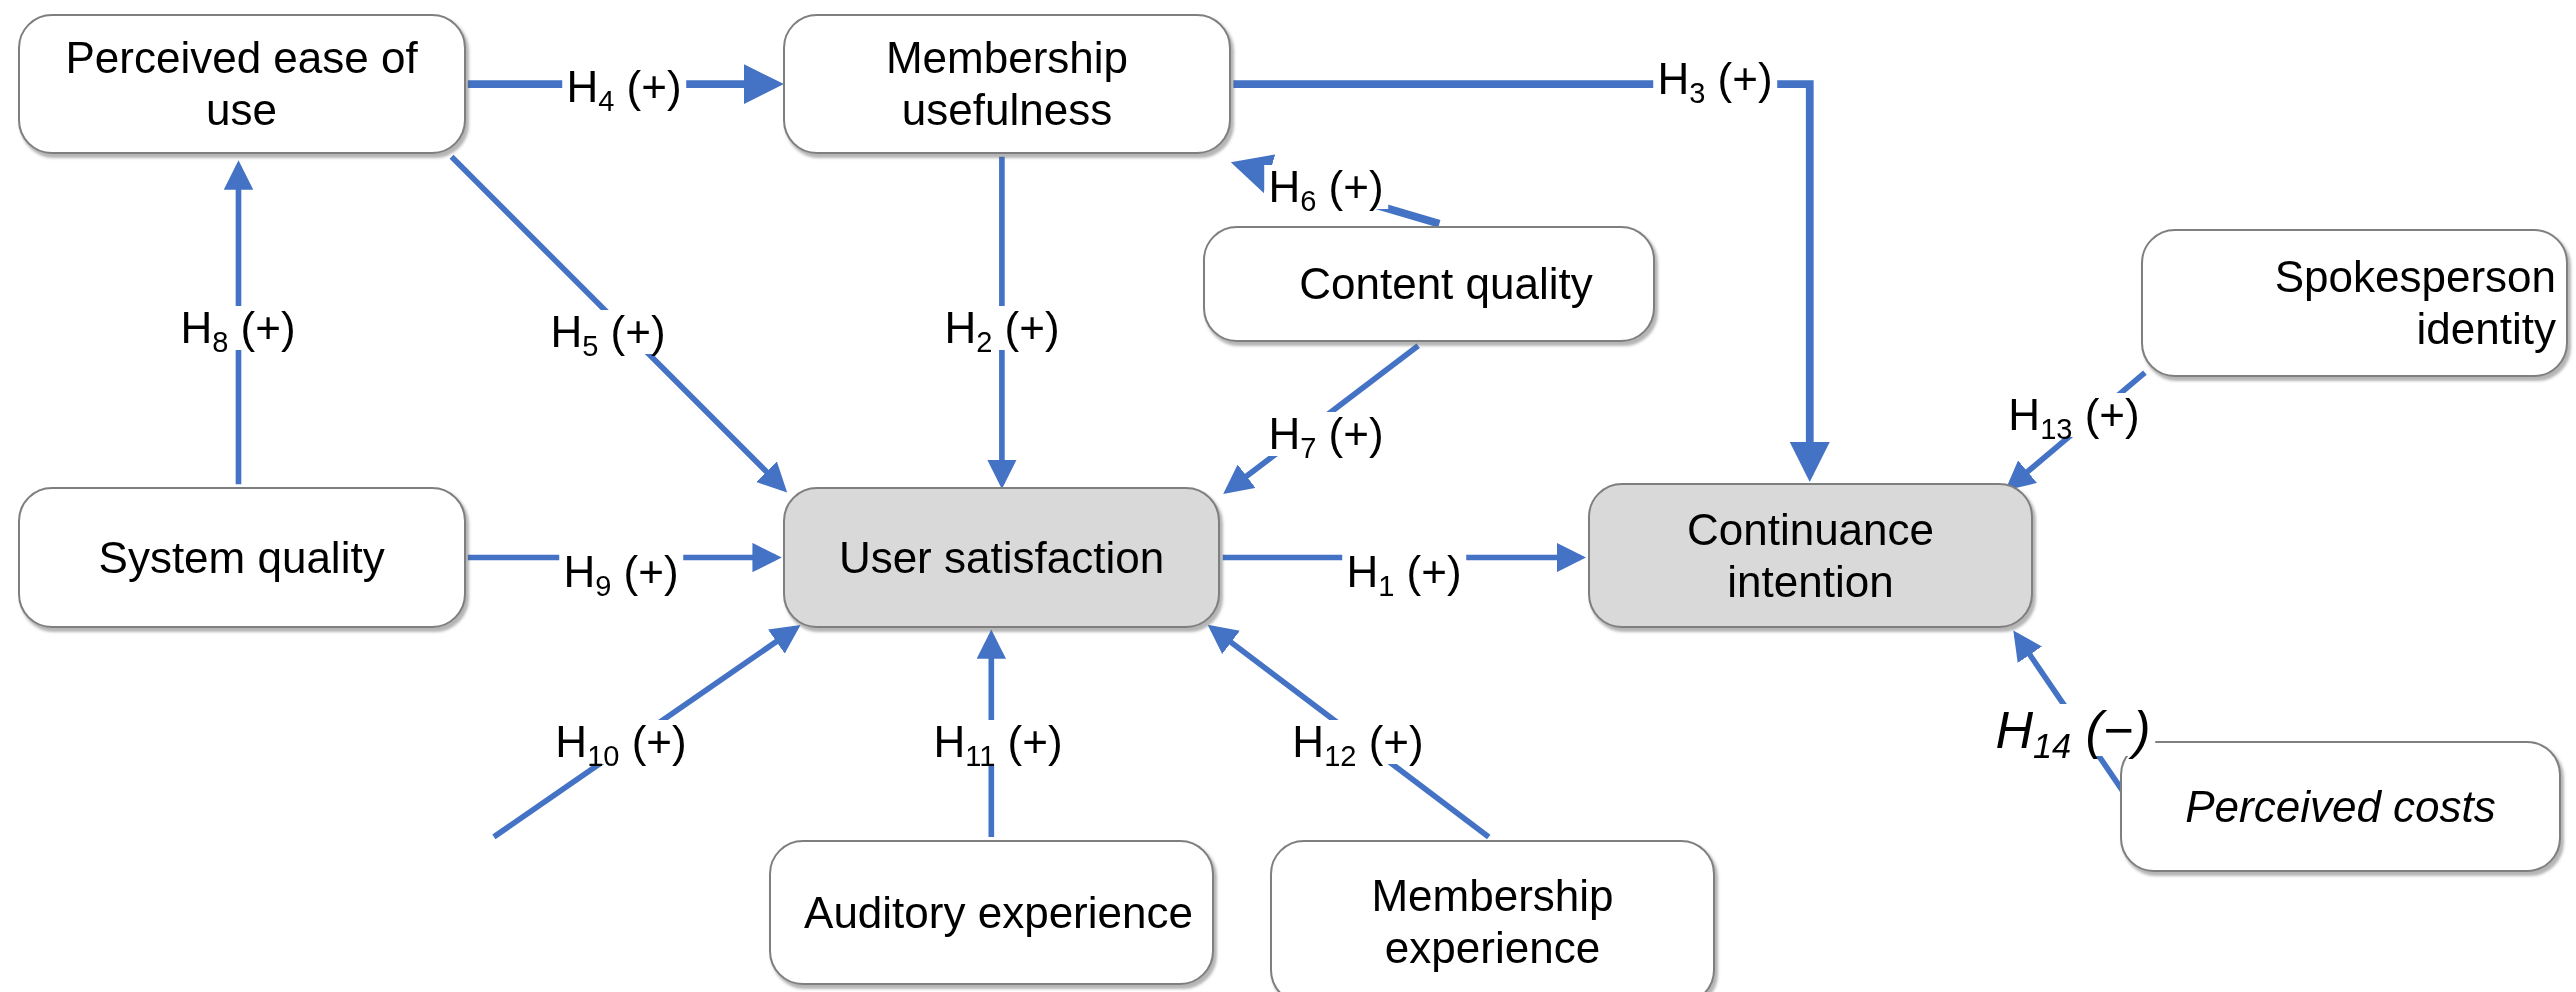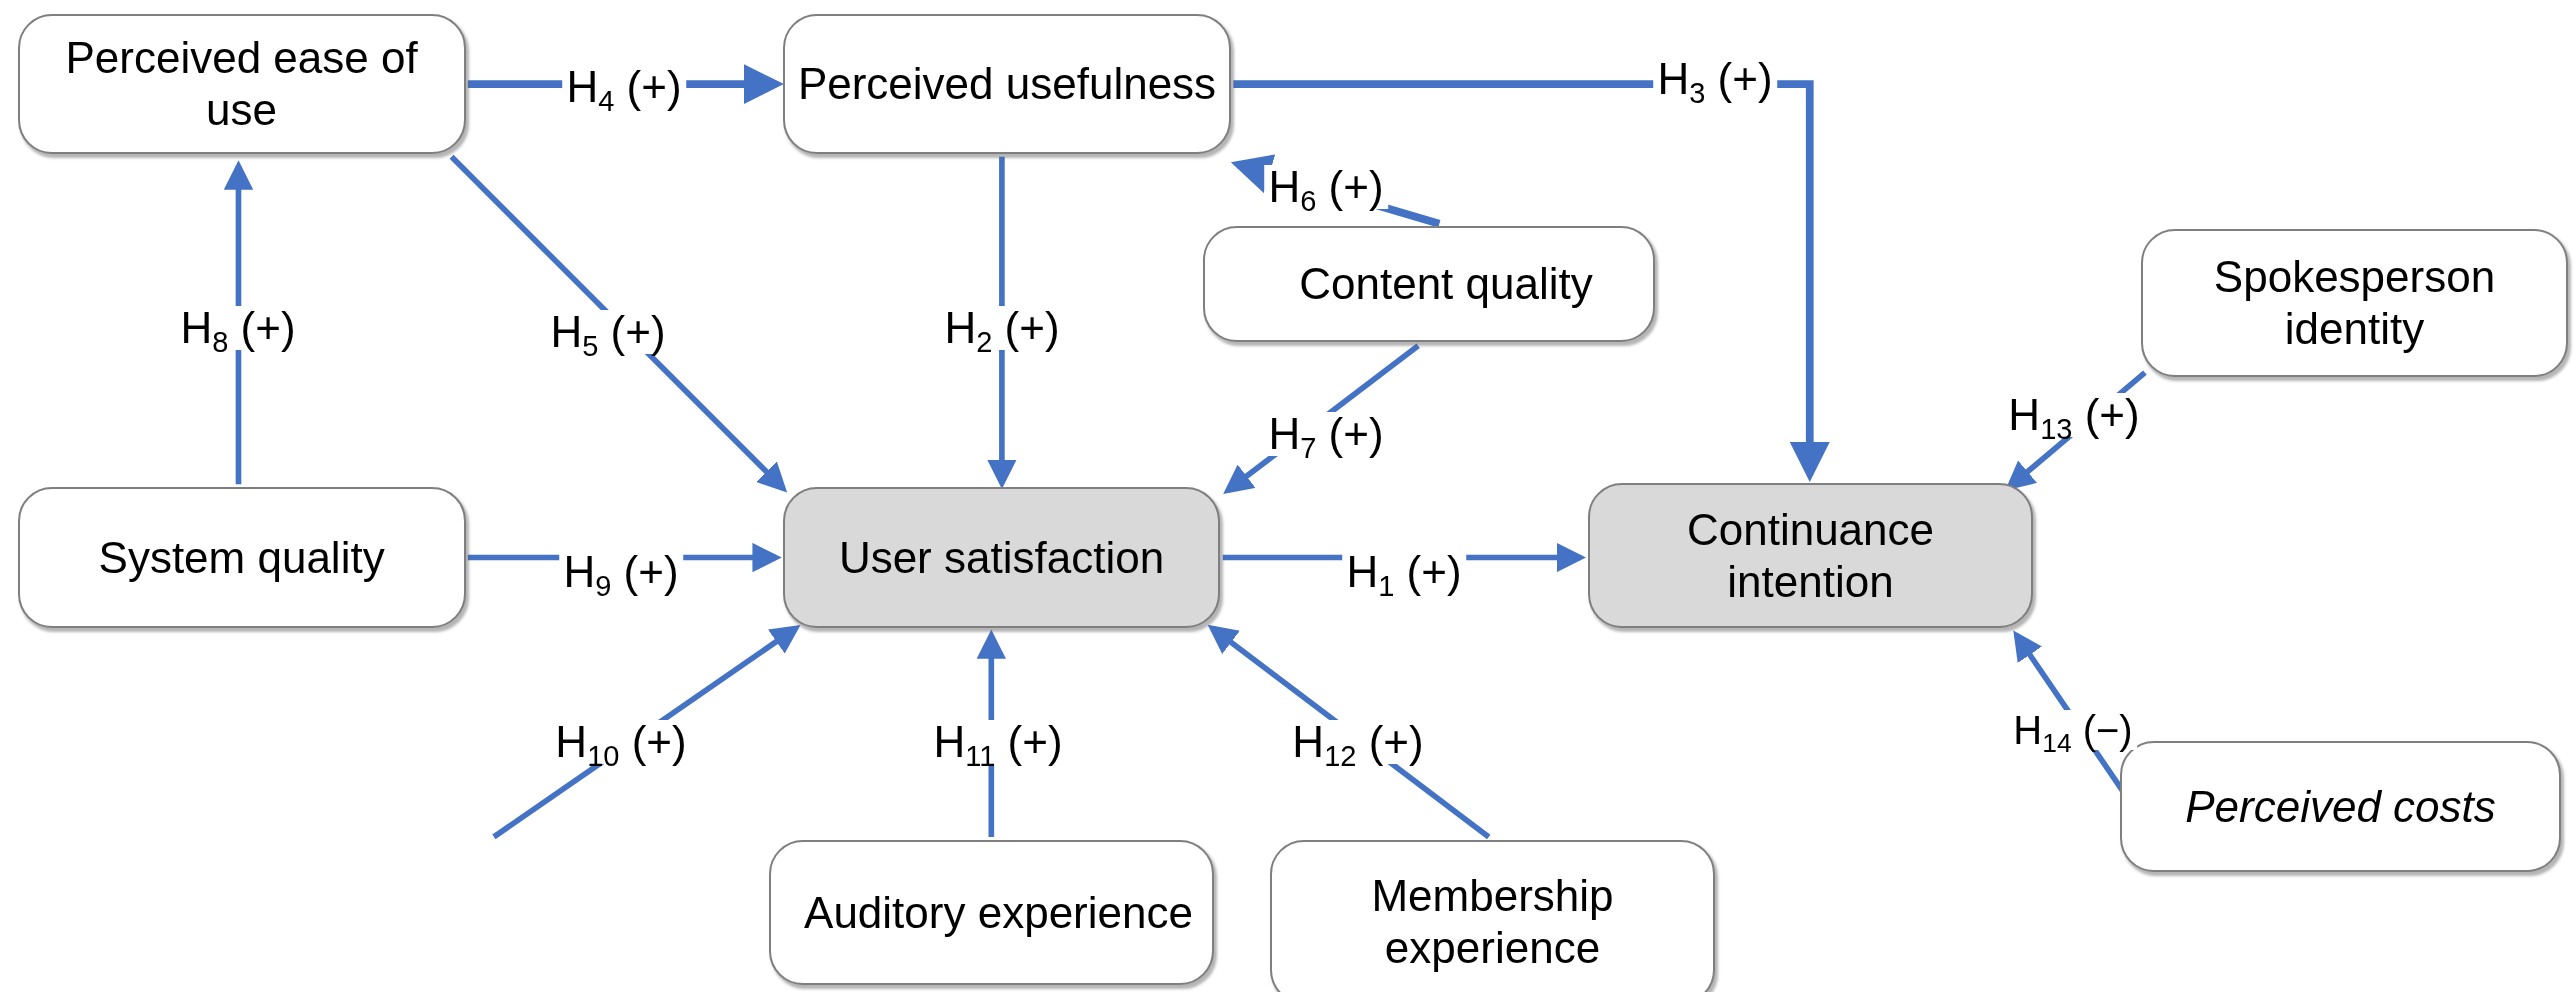--- a/index.html
+++ b/index.html
@@ -59,28 +59,28 @@
 
       <path d="M 3008,1120 L 2858,900"></path>
     </g>
   </svg>
 
   <div class="node" style="left:17.6px;top:14px;width:448px;height:140px;font-size:44px;justify-content:flex-end;">
     <span class="label">Perceived ease of use</span>
   </div>
 
   <div class="node" style="left:783px;top:14px;width:448px;height:140px;font-size:44px;">
-    <span class="label">Perceived usefulness</span>
+    <span class="label">Membership usefulness</span>
   </div>
 
   <div class="node" style="left:1203px;top:226px;width:452px;height:116px;font-size:44px;padding-left:44px;">
     <span class="label">Content quality</span>
   </div>
 
-  <div class="node" style="left:2141px;top:229px;width:427px;height:148px;font-size:44px;">
+  <div class="node" style="left:2141px;top:229px;width:427px;height:148px;font-size:44px;text-align:right;">
     <span class="label">Spokesperson identity</span>
   </div>
 
   <div class="node" style="left:17.6px;top:487px;width:448px;height:141px;font-size:44px;">
     <span class="label">System quality</span>
   </div>
 
   <div class="node shaded" style="left:783px;top:487px;width:437px;height:141px;font-size:44px;">
     <span class="label">User satisfaction</span>
   </div>
@@ -147,18 +147,18 @@
   </div>
 
   <div class="elabel" style="left:1358px;top:742px;font-size:44px;">
     <span>H</span><sub>12</sub> <span>(+)</span>
   </div>
 
   <div class="elabel" style="left:2074px;top:415px;font-size:44px;">
     <span>H</span><sub>13</sub> <span>(+)</span>
   </div>
 
-  <div class="elabel" style="left:2073px;top:730px;font-size:40px;">
+  <div class="elabel" style="left:2073px;top:730px;font-size:52px;font-style:italic;">
     <span>H</span><sub>14</sub> <span>(−)</span>
   </div>
 
 </div>
 
 
 </body></html>

